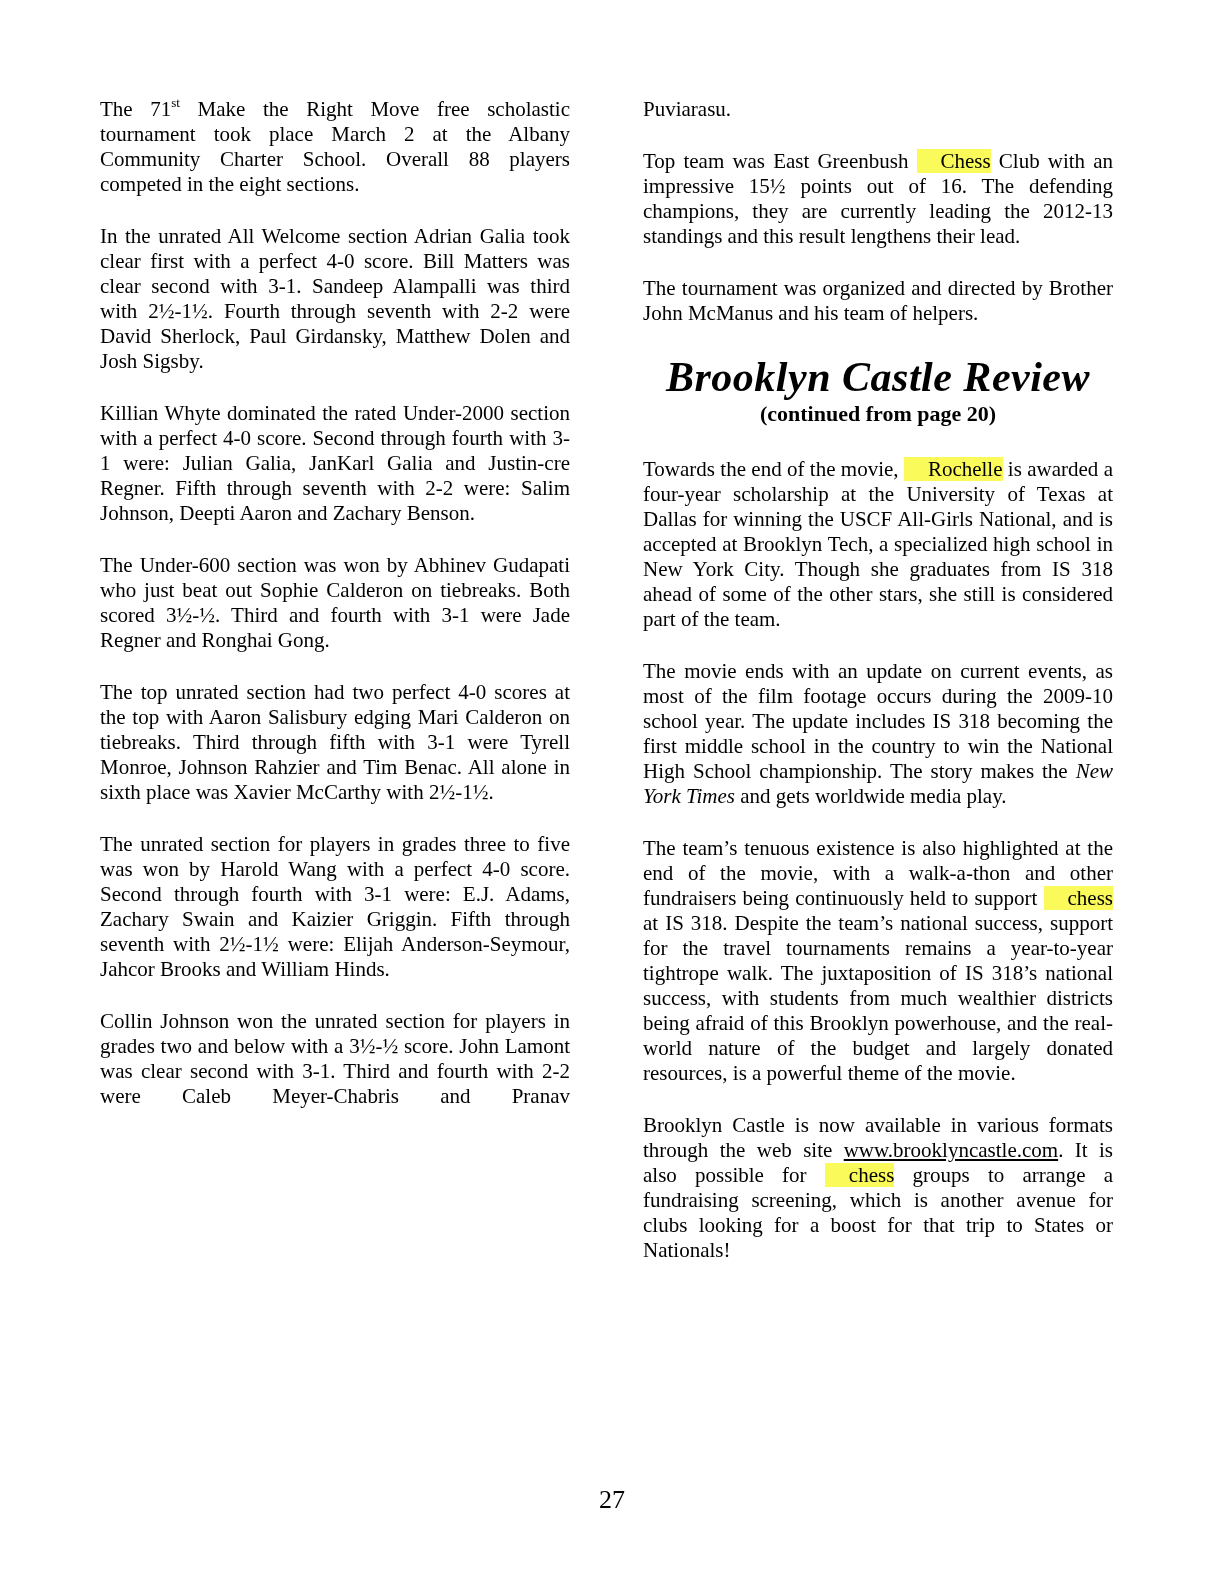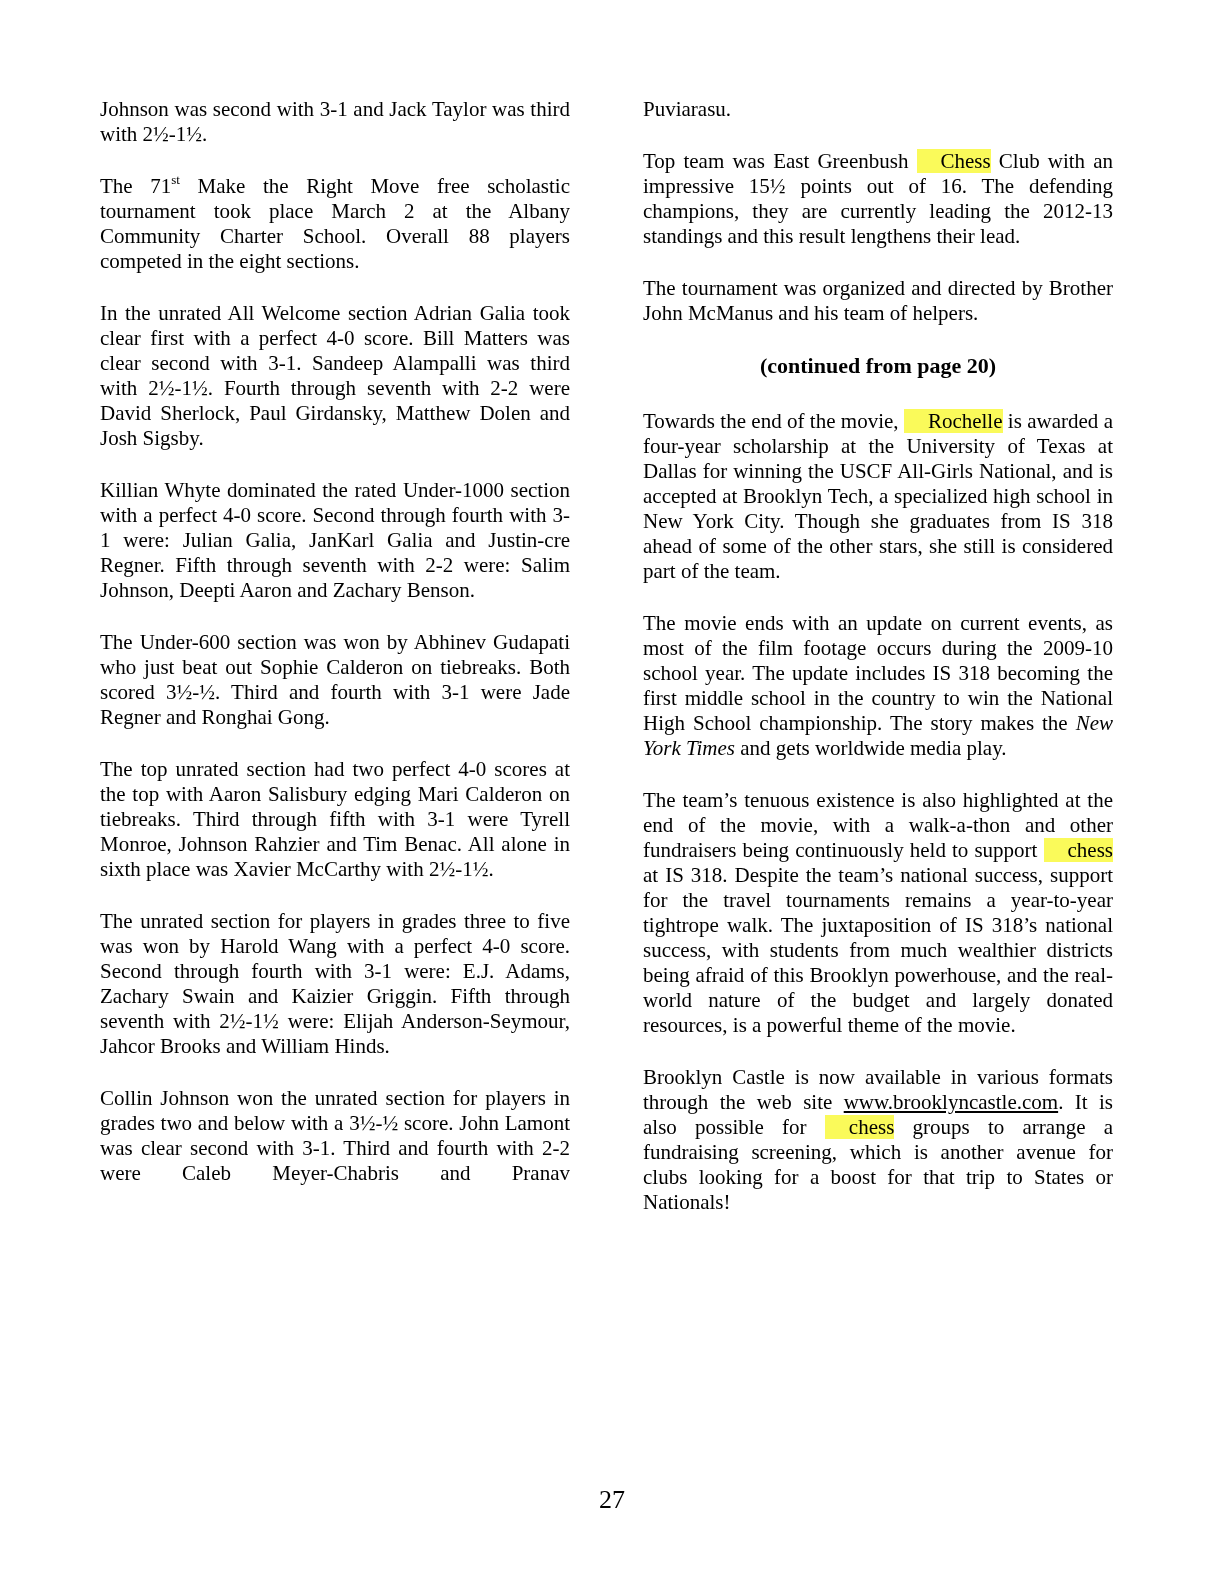--- a/index.html
+++ b/index.html
@@ -54,36 +54,36 @@
     font-size: 26px;
     line-height: 25px;
   }
 </style>
 </head>
 <body>
 
 <div class="page">
 
   <div class="column column-left">
-      <p><span>Johnson was second with 3-1 and Jack Taylor was third with 2½-1½.</span></p>
       <p><span>The 71</span><span class="seg-sup">st</span><span> Make the Right Move free scholastic tournament took place March 2 at the Albany Community Charter School. Overall 88 players competed in the eight sections.</span></p>
       <p><span>In the unrated All Welcome section Adrian Galia took clear first with a perfect 4-0 score.  Bill Matters was clear second with 3-1. Sandeep Alampalli was third with 2½-1½. Fourth through seventh with 2-2 were David Sherlock, Paul Girdansky, Matthew Dolen and Josh Sigsby.</span></p>
-      <p><span>Killian Whyte dominated the rated Under-1000 section with a perfect 4-0 score. Second through fourth with 3-1 were: Julian Galia, JanKarl Galia and Justin-cre Regner. Fifth through seventh with 2-2 were: Salim Johnson, Deepti Aaron and Zachary Benson.</span></p>
+      <p><span>Killian Whyte dominated the rated Under-2000 section with a perfect 4-0 score. Second through fourth with 3-1 were: Julian Galia, JanKarl Galia and Justin-cre Regner. Fifth through seventh with 2-2 were: Salim Johnson, Deepti Aaron and Zachary Benson.</span></p>
       <p><span>The Under-600 section was won by Abhinev Gudapati who just beat out Sophie Calderon on tiebreaks. Both scored 3½-½. Third and fourth with 3-1 were Jade Regner and Ronghai Gong.</span></p>
       <p><span>The top unrated section had two perfect 4-0 scores at the top with Aaron Salisbury edging Mari Calderon on tiebreaks. Third through fifth with 3-1 were Tyrell Monroe, Johnson Rahzier and Tim Benac. All alone in sixth place was Xavier McCarthy with 2½-1½.</span></p>
       <p><span>The unrated section for players in grades three to five was won by Harold Wang with a perfect 4-0 score. Second through fourth with 3-1 were: E.J. Adams, Zachary Swain and Kaizier Griggin. Fifth through seventh with 2½-1½ were: Elijah Anderson-Seymour, Jahcor Brooks and William Hinds.</span></p>
       <p class="justify-last"><span>Collin Johnson won the unrated section for players in grades two and below with a 3½-½ score. John Lamont was clear second with 3-1. Third and fourth with 2-2 were Caleb Meyer-Chabris and Pranav</span></p>
     </div>
 
   <div class="column column-right">
     <div>
         <p><span>Puviarasu.</span></p>
         <p><span>Top team was East Greenbush </span><span class="seg-hl">Chess</span><span> Club with an impressive 15½ points out of 16.  The defending champions, they are currently leading the 2012-13 standings and this result lengthens their lead.</span></p>
         <p><span>The tournament was organized and directed by Brother John McManus and his team of helpers.</span></p>
       </div>
+    <h1 class="article-title">Brooklyn Castle Review</h1>
     <div class="article-subtitle">(continued from page 20)</div>
     <div>
         <p><span>Towards the end of the movie, </span><span class="seg-hl">Rochelle</span><span> is awarded a four-year scholarship at the University of Texas at Dallas for winning the USCF All-Girls National, and is accepted at Brooklyn Tech, a specialized high school in New York City.  Though she graduates from IS 318 ahead of some of the other stars, she still is considered part of the team.</span></p>
         <p><span>The movie ends with an update on current events, as most of the film footage occurs during the 2009-10 school year.  The update includes IS 318 becoming the first middle school in the country to win the National High School championship.  The story makes the </span><span class="seg-it">New York Times</span><span> and gets worldwide media play.</span></p>
         <p><span>The team’s tenuous existence is also highlighted at the end of the movie, with a walk-a-thon and other fundraisers being continuously held to support </span><span class="seg-hl">chess</span><span> at IS 318.  Despite the team’s national success, support for the travel tournaments remains a year-to-year tightrope walk.  The juxtaposition of IS 318’s national success, with students from much wealthier districts being afraid of this Brooklyn powerhouse, and the real-world nature of the budget and largely donated resources, is a powerful theme of the movie.</span></p>
         <p><span>Brooklyn Castle is now available in various formats through the web site </span><span class="seg-ul">www.brooklyncastle.com</span><span>.  It is also possible for </span><span class="seg-hl">chess</span><span> groups to arrange a fundraising screening, which is another avenue for clubs looking for a boost for that trip to States or Nationals!</span></p>
       </div>
   </div>
 
   <div class="page-number">27</div>

